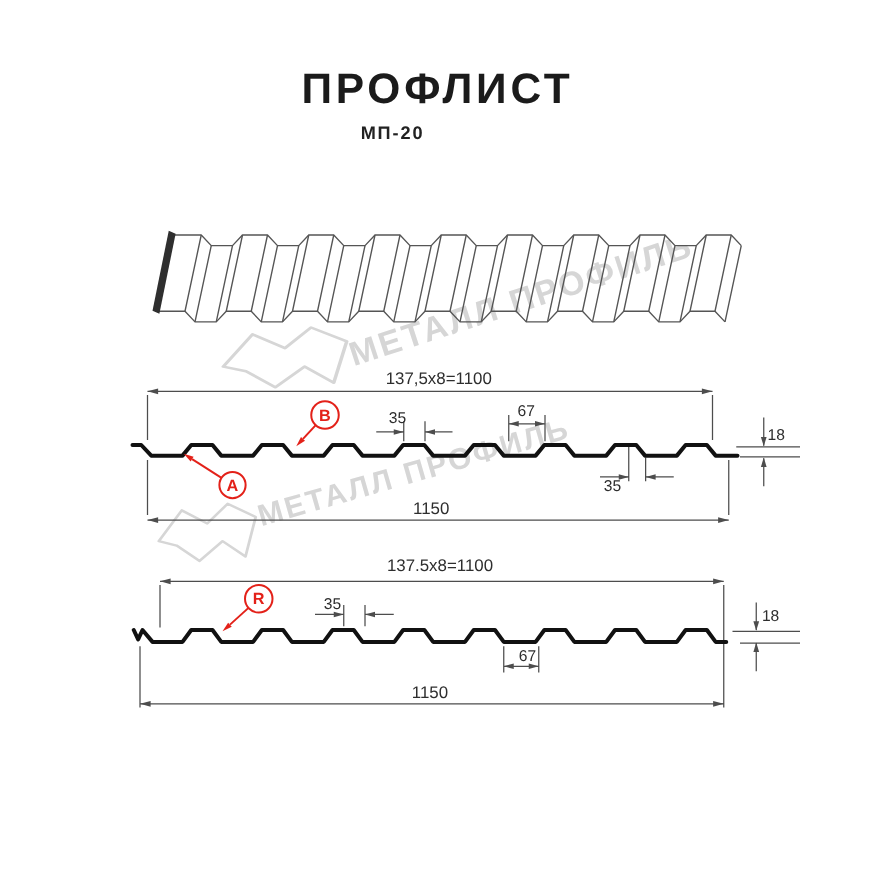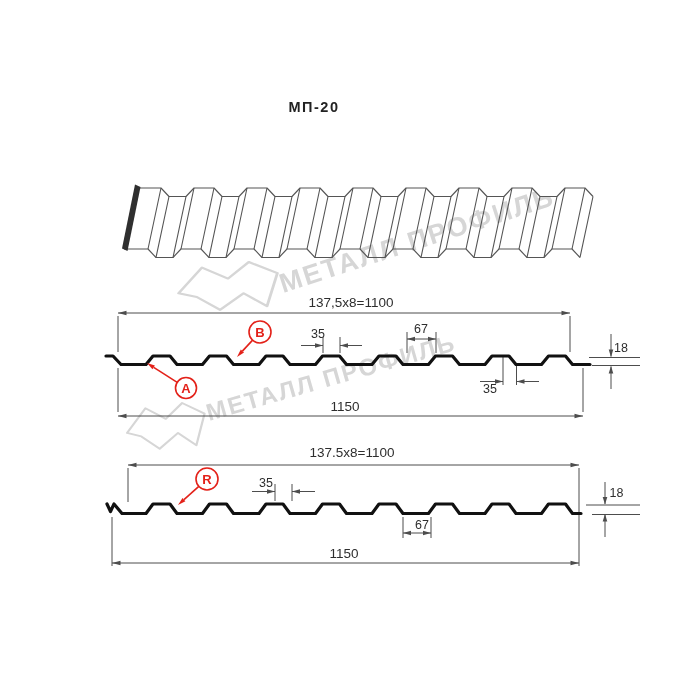--- a/index.html
+++ b/index.html
@@ -24,20 +24,21 @@
   .wmlogo{stroke:#d6d6d6;stroke-width:2.2;fill:none;stroke-linejoin:round;}
   .red{stroke:#e32119;fill:none;stroke-width:1.6;}
   .redfill{fill:#e32119;stroke:none;}
   .redtxt{fill:#e32119;font-size:13px;font-weight:bold;}
 </style>
 </head>
 <body>
 
 <div class="page">
 
+  <div class="title">ПРОФЛИСТ</div>
   <div class="subtitle">МП-20</div>
 
   <svg class="drawing" width="700" height="700" viewBox="0 0 700 700">
 
     <g>
       <g transform="translate(176,262) scale(1.30,0.92)">
         <path class="wmlogo" d="M2,34 L20,6 L40,18 L56,0 L78,12 L70,48 L52,34 L34,52 L16,38 Z"></path>
       </g>
       <text class="wm" transform="translate(283,293) rotate(-18)">МЕТАЛЛ ПРОФИЛЬ</text>
     </g>

